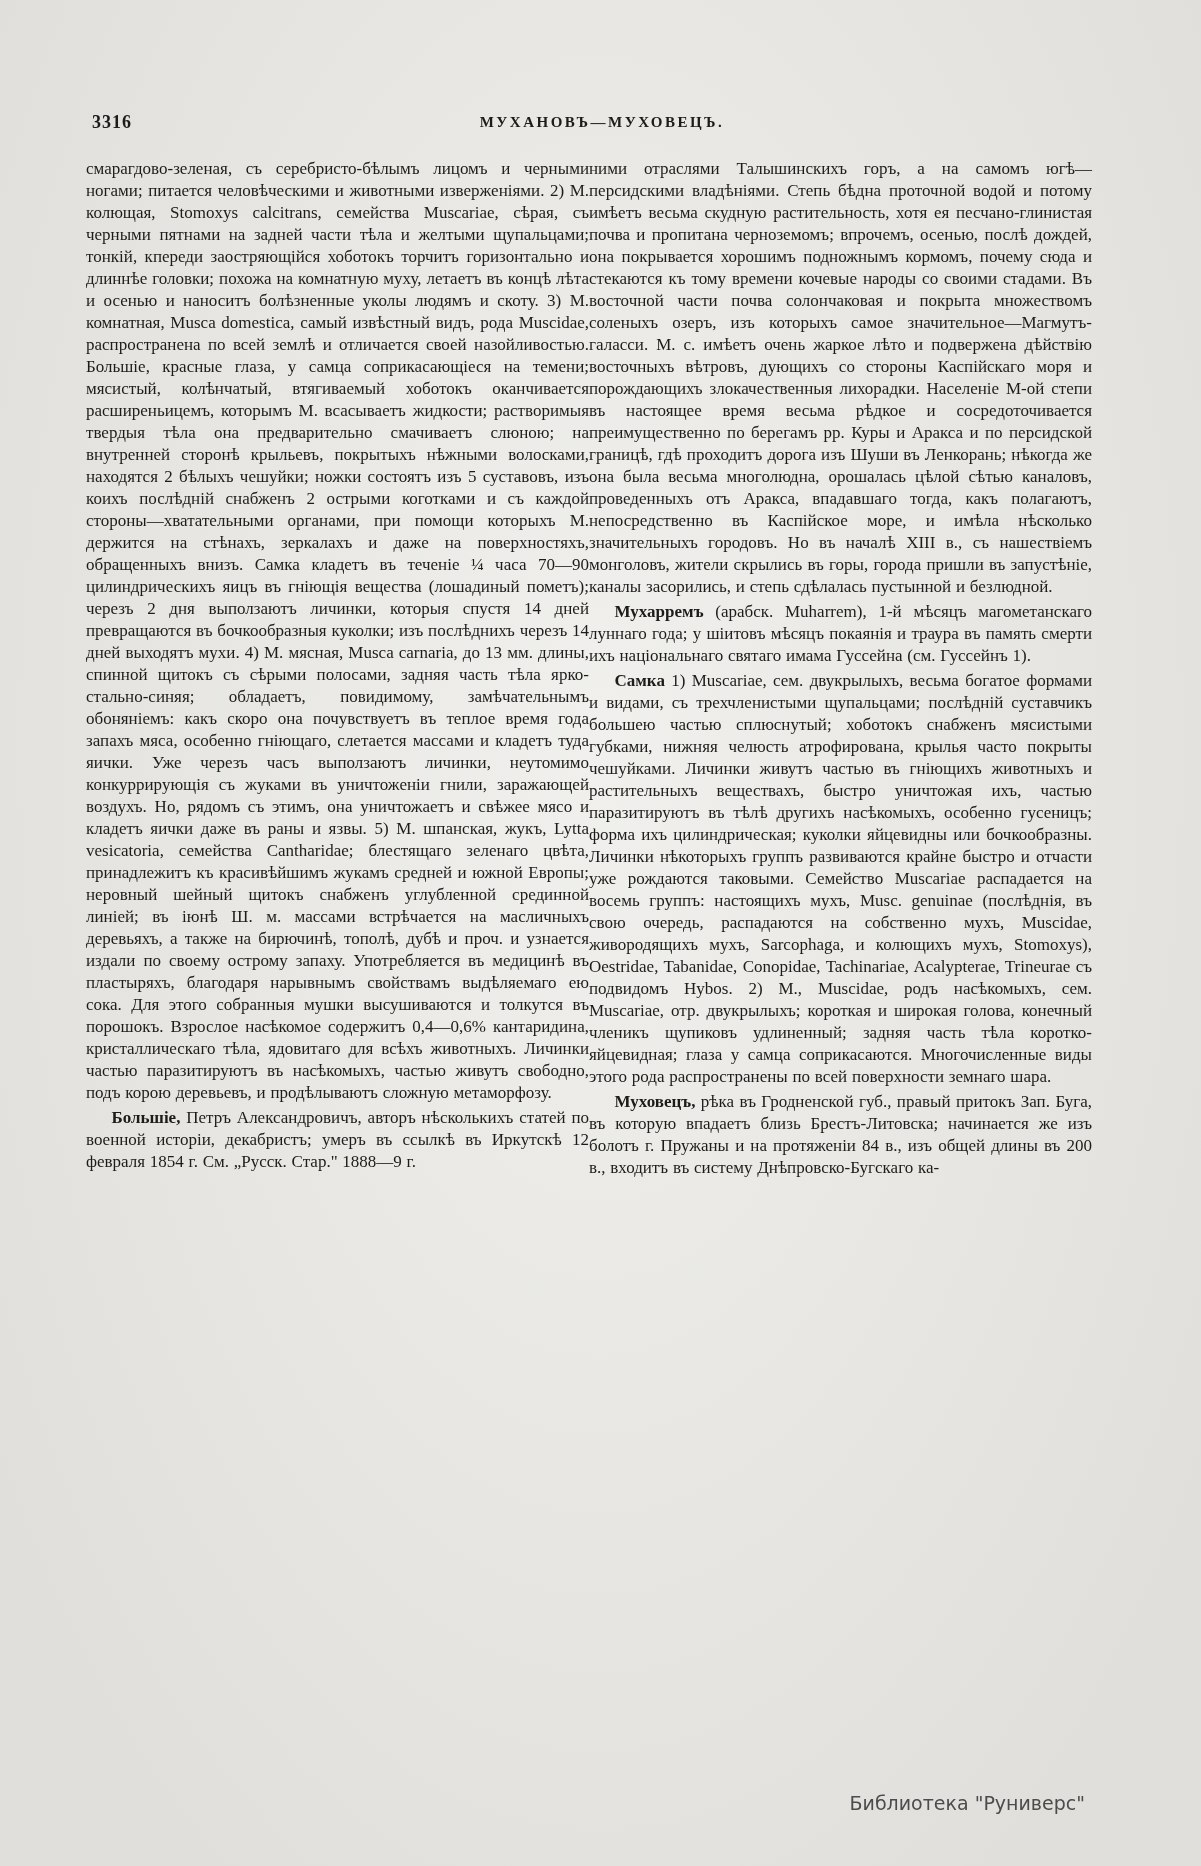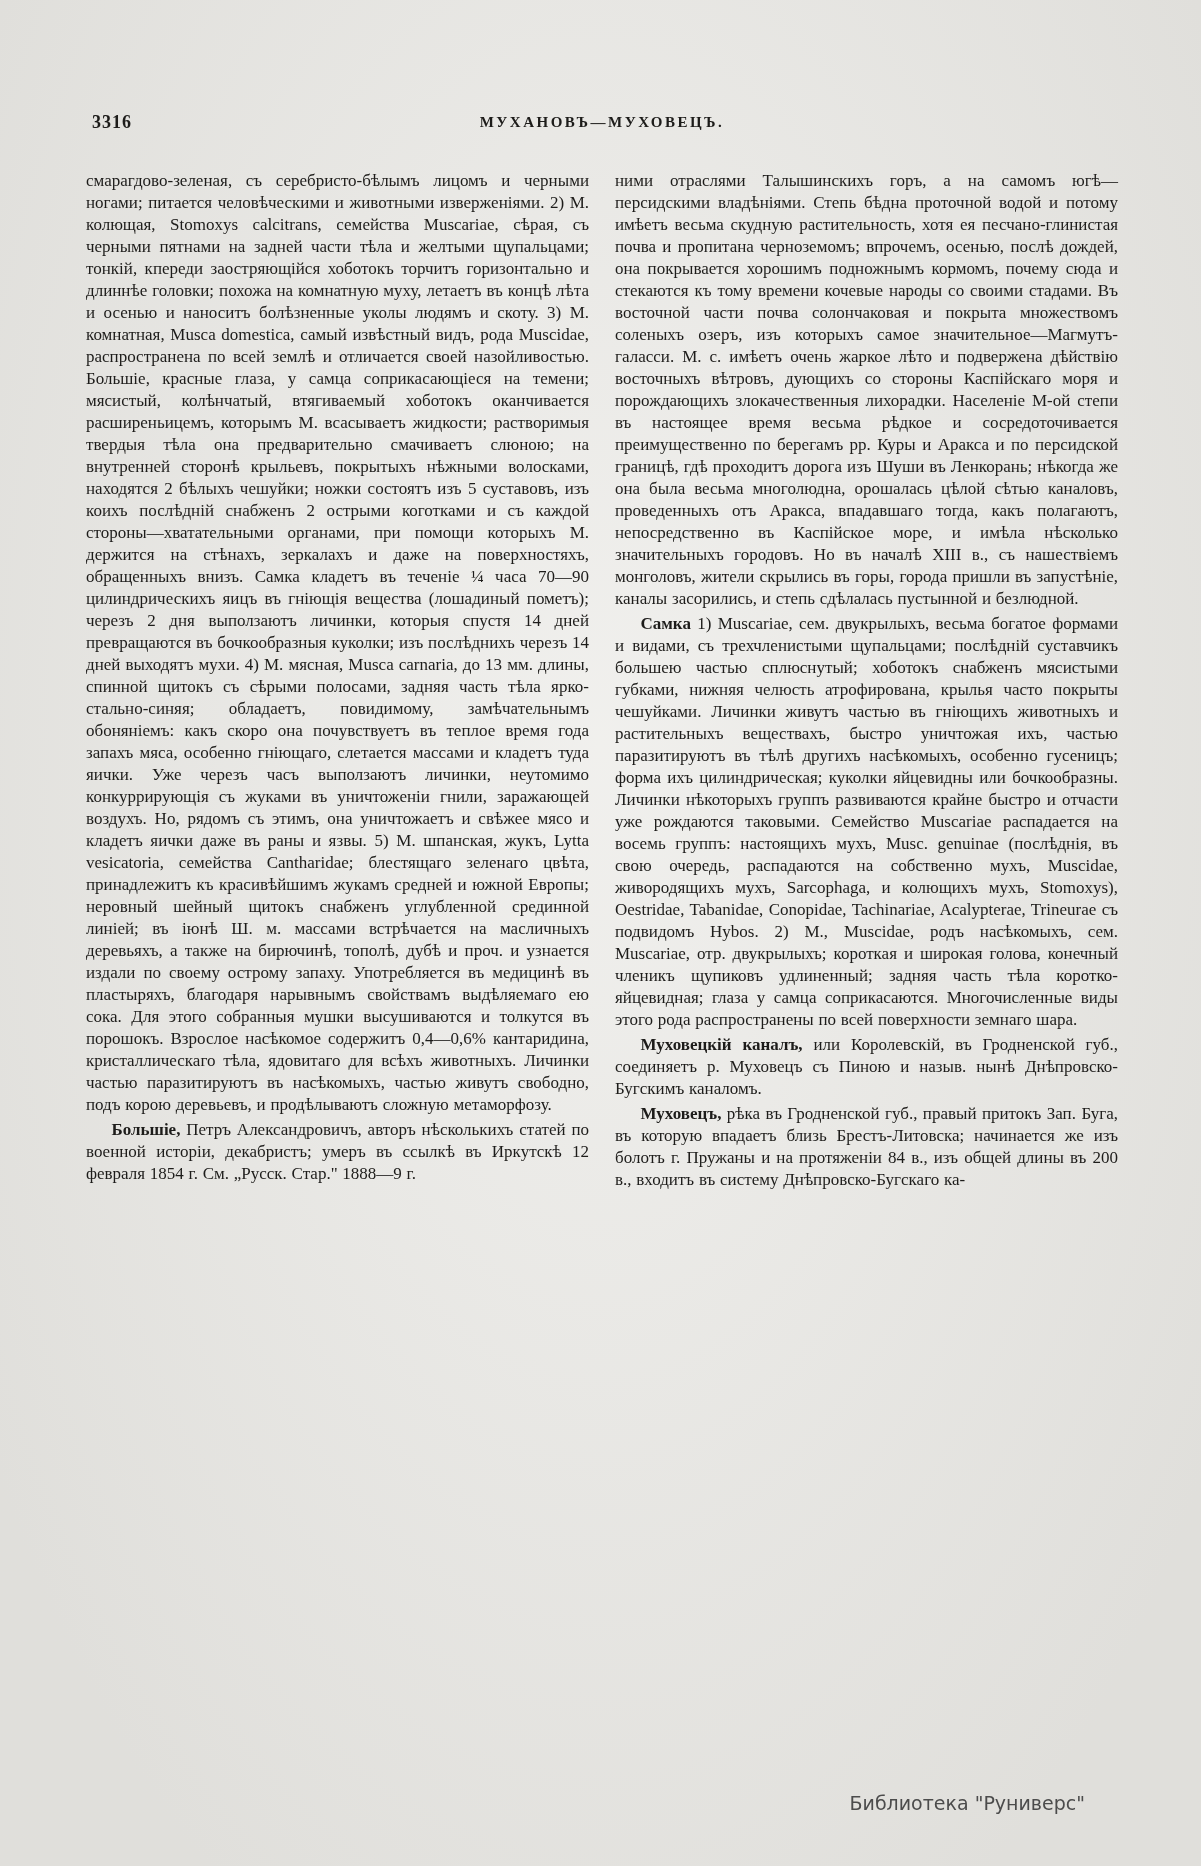--- a/index.html
+++ b/index.html
@@ -27,22 +27,21 @@
     position:absolute; left:6px; top:0;
     font-size:18px; font-weight:bold; letter-spacing:1px;
   }
   .running-title {
     position:absolute; left:0; right:0; top:2px;
     text-align:center;
     font-size:15px; font-weight:bold; letter-spacing:2.5px;
   }
   .columns {
     display:flex;
-    gap:26px;
-    margin-top:32px;
+    margin-top:20px;
   }
   .col {
     width:503px;
     text-align:justify;
     font-size:17px;
     line-height:22px;
     word-spacing:0.5px;
   }
   .col p { margin:0; }
   .para.cont { text-indent:0; }
@@ -77,26 +76,26 @@
           <b class="lead">Большіе,</b>
           <span>Петръ Александровичъ, авторъ нѣсколькихъ статей по военной исторіи, декабристъ; умеръ въ ссылкѣ въ Иркутскѣ 12 февраля 1854 г. См. „Русск. Стар." 1888—9 г.</span>
         </p>
       </div>
 
       <div class="col">
         <p class="para cont">
           <span>ними отраслями Талышинскихъ горъ, а на самомъ югѣ—персидскими владѣніями. Степь бѣдна проточной водой и потому имѣетъ весьма скудную растительность, хотя ея песчано-глинистая почва и пропитана черноземомъ; впрочемъ, осенью, послѣ дождей, она покрывается хорошимъ подножнымъ кормомъ, почему сюда и стекаются къ тому времени кочевые народы со своими стадами. Въ восточной части почва солончаковая и покрыта множествомъ соленыхъ озеръ, изъ которыхъ самое значительное—Магмутъ-галасси. М. с. имѣетъ очень жаркое лѣто и подвержена дѣйствію восточныхъ вѣтровъ, дующихъ со стороны Каспійскаго моря и порождающихъ злокачественныя лихорадки. Населеніе М-ой степи въ настоящее время весьма рѣдкое и сосредоточивается преимущественно по берегамъ рр. Куры и Аракса и по персидской границѣ, гдѣ проходитъ дорога изъ Шуши въ Ленкорань; нѣкогда же она была весьма многолюдна, орошалась цѣлой сѣтью каналовъ, проведенныхъ отъ Аракса, впадавшаго тогда, какъ полагаютъ, непосредственно въ Каспійское море, и имѣла нѣсколько значительныхъ городовъ. Но въ началѣ XIII в., съ нашествіемъ монголовъ, жители скрылись въ горы, города пришли въ запустѣніе, каналы засорились, и степь сдѣлалась пустынной и безлюдной.</span>
         </p>
         <p class="para entry">
+          <b class="lead">Мухарремъ</b>
+          <span>(арабск. Muharrem), 1-й мѣсяцъ магометанскаго луннаго года; у шіитовъ мѣсяцъ покаянія и траура въ память смерти ихъ національнаго святаго имама Гуссейна (см. Гуссейнъ 1).</span>
+        </p>
+        <p class="para entry">
           <b class="lead">Самка</b>
           <span>1) Muscariae, сем. двукрылыхъ, весьма богатое формами и видами, съ трехчленистыми щупальцами; послѣдній суставчикъ большею частью сплюснутый; хоботокъ снабженъ мясистыми губками, нижняя челюсть атрофирована, крылья часто покрыты чешуйками. Личинки живутъ частью въ гніющихъ животныхъ и растительныхъ веществахъ, быстро уничтожая ихъ, частью паразитируютъ въ тѣлѣ другихъ насѣкомыхъ, особенно гусеницъ; форма ихъ цилиндрическая; куколки яйцевидны или бочкообразны. Личинки нѣкоторыхъ группъ развиваются крайне быстро и отчасти уже рождаются таковыми. Семейство Muscariae распадается на восемь группъ: настоящихъ мухъ, Musc. genuinae (послѣднія, въ свою очередь, распадаются на собственно мухъ, Muscidae, живородящихъ мухъ, Sarcophaga, и колющихъ мухъ, Stomoxys), Oestridae, Tabanidae, Conopidae, Tachinariae, Acalypterae, Trineurae съ подвидомъ Hybos. 2) М., Muscidae, родъ насѣкомыхъ, сем. Muscariae, отр. двукрылыхъ; короткая и широкая голова, конечный членикъ щупиковъ удлиненный; задняя часть тѣла коротко-яйцевидная; глаза у самца соприкасаются. Многочисленные виды этого рода распространены по всей поверхности земнаго шара.</span>
-        </p>
-        <p class="para entry">
-          <b class="lead">Муховецкій каналъ,</b>
-          <span>или Королевскій, въ Гродненской губ., соединяетъ р. Муховецъ съ Пиною и назыв. нынѣ Днѣпровско-Бугскимъ каналомъ.</span>
         </p>
         <p class="para entry">
           <b class="lead">Муховецъ,</b>
           <span>рѣка въ Гродненской губ., правый притокъ Зап. Буга, въ которую впадаетъ близь Брестъ-Литовска; начинается же изъ болотъ г. Пружаны и на протяженіи 84 в., изъ общей длины въ 200 в., входитъ въ систему Днѣпровско-Бугскаго ка-</span>
         </p>
       </div>
 
     </div>
   </div>
 

